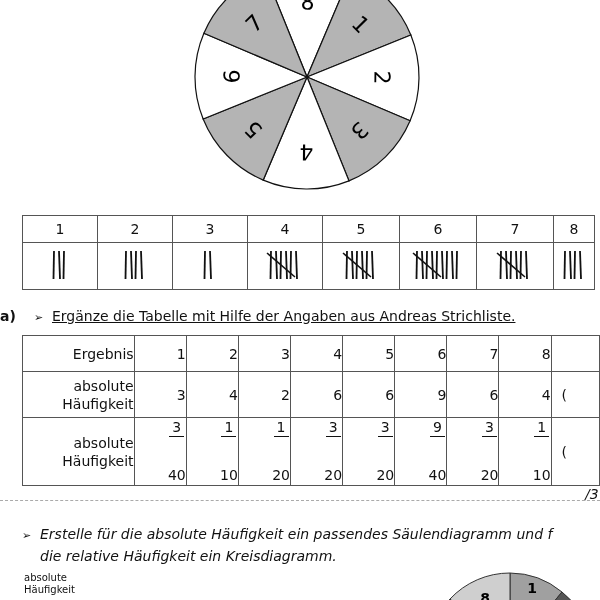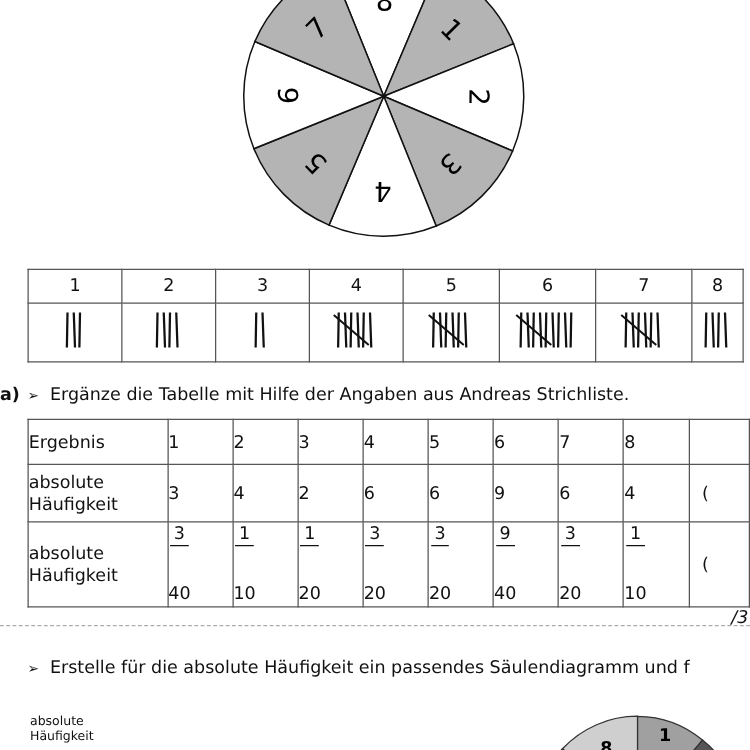--- a/index.html
+++ b/index.html
@@ -6,32 +6,32 @@
     body { width:600px; height:600px; overflow:hidden; background:#fff; position:relative;
            font-family:"DejaVu Sans", sans-serif; color:#111; }
     .abs { position:absolute; }
     #wheel { left:0; top:0; }
     table.tally { position:absolute; left:22px; top:215px; border-collapse:collapse; }
     table.tally td { border:1.2px solid #555; text-align:center; font-size:14px; padding:0; }
     table.tally tr.hdr td { height:26px; }
     table.tally tr.marks td { height:46px; }
     .task-label { left:0; top:308px; font-size:14px; font-weight:bold; }
     .bullet { font-size:11px; display:inline-block; width:18px; }
-    .task-text { left:22px; top:308px; font-size:14px; }
+    .task-text { left:34px; top:308px; font-size:14px;text-decoration:underline; }
     table.freq { position:absolute; left:22px; top:335px; border-collapse:collapse; }
-    table.freq td { border:1.2px solid #555; text-align:left; font-size:14px; padding:0; line-height:18px; }
+    table.freq td { border:1.2px solid #555; text-align:right; font-size:14px; padding:0; line-height:18px; }
     table.freq tr.r1 td { height:35px; }
     table.freq tr.r2 td { height:45px; }
     table.freq tr.r3 td { height:47px; }
     .frac { display:inline-flex; flex-direction:column; align-items:center; }
     .frac .num { padding:0 3px; border-bottom:1px solid #111; line-height:18px; }
     .frac .den { line-height:20px;margin-top:28px; }
     .dots { left:0; top:500px; width:600px; border-top:1px dashed #aaa; }
     .points { left:585px; top:486px; font-size:14px; font-style:italic; }
-    .task2 { left:22px; top:524px; font-size:14px; line-height:20px; }
+    .task2 { left:22px; top:524px; font-size:14px; line-height:20px;font-style:italic; }
     .ylabel { left:24px; top:572px; font-size:10px; line-height:12px; }
     #pie { left:400px; top:560px; }
   </style>
 </head>
 <body>
 
 <svg id="wheel" class="abs" width="600" height="200" viewBox="0 0 600 200">
   <g id="wheel-segs" transform="translate(307,77)">
       <path d="M0,0 L-41.955938462582154,-103.84459171148019 A112,112 0 0,1 43.76188639079868,-103.0965435866733 Z" fill="#ffffff" stroke="#111" stroke-width="1.2"></path>
       <text x="0.6544901623780423" y="-74.99714422981285" font-size="22" text-anchor="middle" dominant-baseline="central" font-family="DejaVu Sans, sans-serif" transform="rotate(0.5 0.6544901623780423 -74.99714422981285)">8</text>
@@ -197,21 +197,21 @@
         <td style="text-align: left; padding-left: 10px;">(</td>
       </tr>
 </tbody>
   </table>
 
 <div class="abs points">/3</div>
 <div class="abs dots"></div>
 
 <div class="abs task2">
   <span class="bullet">➢</span><span>Erstelle für die absolute Häufigkeit ein passendes Säulendiagramm und f</span><br>
-  <span style="display:inline-block;width:18px"></span>
+  <span style="display:inline-block;width:18px"></span><span>die relative Häufigkeit ein Kreisdiagramm.</span>
 </div>
 
 <div class="abs ylabel">
   <span>absolute</span><br>
   <span>Häufigkeit</span>
 </div>
 
 <svg id="pie" class="abs" width="200" height="40" viewBox="0 0 200 40">
   <g transform="translate(110,95)">
     <path d="M0,0 L0,-82 A82,82 0 0,1 52,-63 Z" fill="#a0a0a0" stroke="#333" stroke-width="1"></path>

